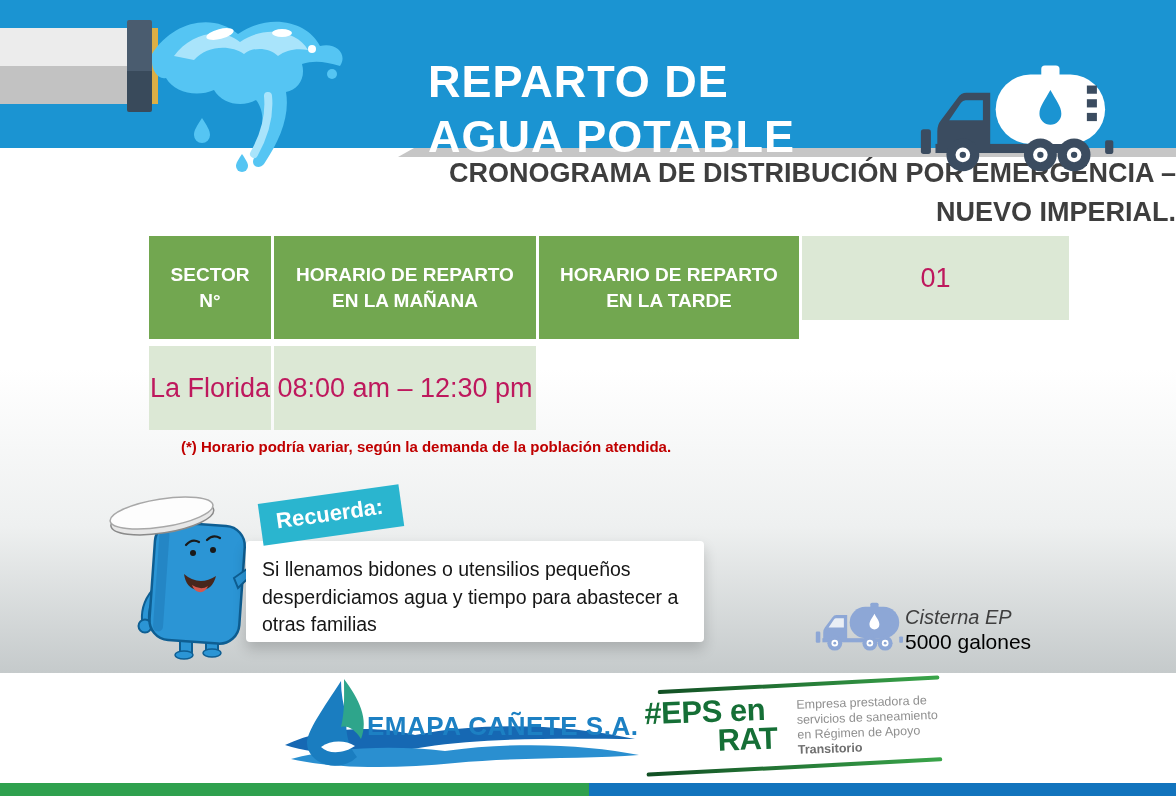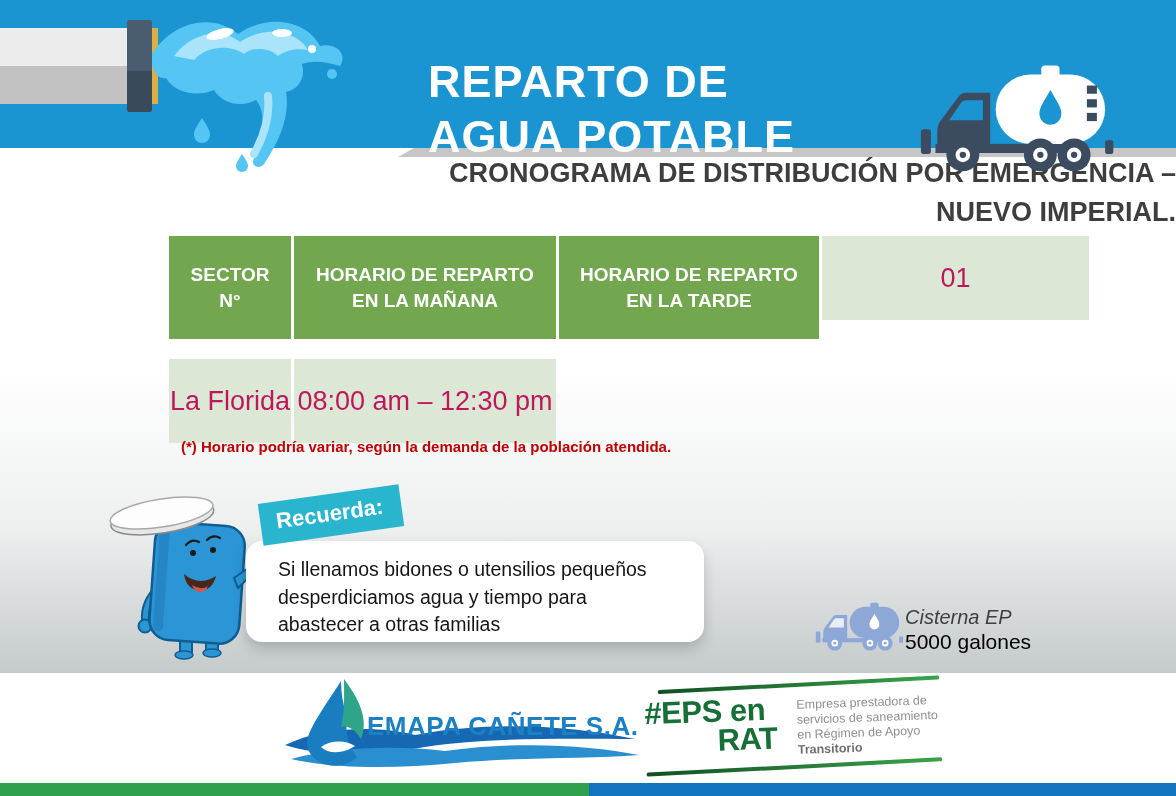--- a/index.html
+++ b/index.html
@@ -31,34 +31,34 @@
 
   
   .main-bg { position:absolute; left:0; top:148px; width:1176px; height:525px; z-index:0;
     background:linear-gradient(180deg,#ffffff 0%,#ffffff 42%,#eef0f0 72%,#c5cacb 100%); }
 
   
   .subtitle { position:absolute; left:0; top:154px; width:1176px; z-index:2; text-align:right;
     font-size:27px; font-weight:bold; color:#3e3e3e; line-height:1.45; }
 
   
-  .sched-table { position:absolute; left:169px; top:236px; z-index:2; display:grid;
-    grid-template-columns:122px 262px 260px 267px; gap:20px 3px; }
+  .sched-table { position:absolute; left:149px; top:236px; z-index:2; display:grid;
+    grid-template-columns:122px 262px 260px 267px; gap:7px 3px; }
   .th { background:#72a750; color:#ffffff; font-weight:bold; font-size:19px; line-height:1.35;
     height:103px; display:flex; align-items:center; justify-content:center; text-align:center; padding:0 14px; }
   .td { background:#dce8d5; color:#be185d; font-size:27px; height:84px;
     display:flex; align-items:center; justify-content:center; text-align:center; white-space:nowrap; }
   .footnote { position:absolute; left:181px; top:438px; z-index:2; color:#c00000; font-weight:bold; font-size:15px; }
 
   
   .mascot { position:absolute; left:100px; top:490px; z-index:2; }
   .badge { position:absolute; left:260px; top:494px; z-index:4; background:#2ab5cf; color:#ffffff;
     font-size:22px; font-weight:bold; padding:7px 18px 9px 16px; transform:rotate(-8deg); }
   .bubble { position:absolute; left:246px; top:541px; width:458px; height:101px; z-index:3; background:#ffffff;
-    border-radius:16px; box-shadow:0 7px 14px rgba(0,0,0,0.18); padding:15px 32px; }
+    border-radius:4px; box-shadow:0 7px 14px rgba(0,0,0,0.18); padding:15px 16px; }
   .bubble-text { font-size:19.5px; color:#161616; line-height:1.42; }
 
   
   .cistern-text { position:absolute; left:905px; top:605px; z-index:3; }
   .cistern-name { font-size:20px; color:#3f3f3f; line-height:1.2;font-style:italic; }
   .cistern-capacity { font-size:21px; color:#000000; font-weight:normal; line-height:1.25; }
 
   
   .footer-panel { position:absolute; left:0; top:673px; width:1176px; height:110px; background:#ffffff;
     border-radius:24px 24px 0 0; z-index:5; }

